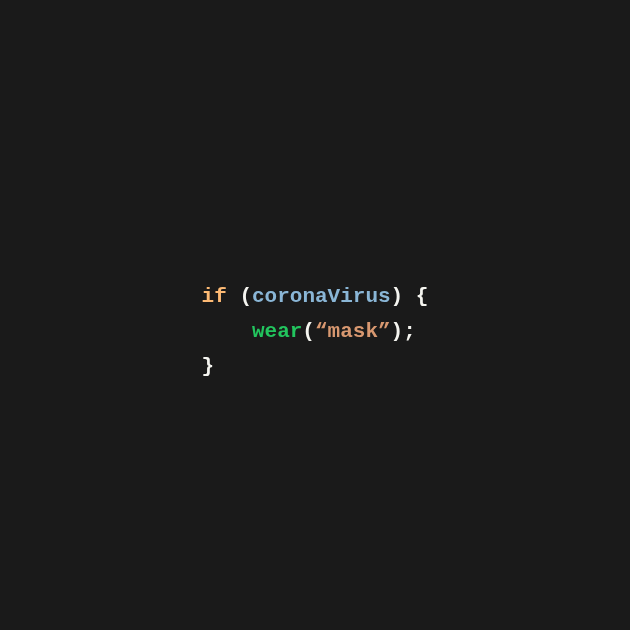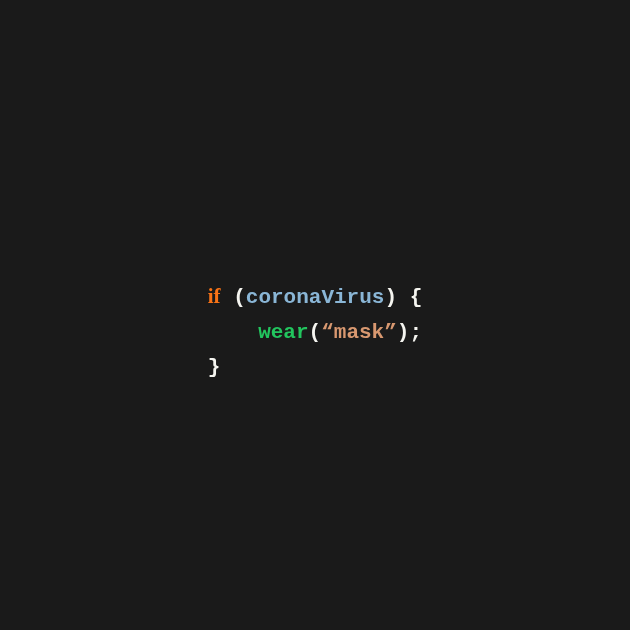--- a/index.html
+++ b/index.html
@@ -17,22 +17,21 @@
       font-family: 'Courier New', Courier, monospace;
       font-size: 21px;
       font-weight: bold;
       overflow: hidden;
     }
     .code-block {
       line-height: 1.65;
       white-space: pre;
     }
     .keyword {
-      color: #f97316;
-      font-family: Liberation Serif, serif;
+      color: #fdba74;
     }
     .condition {
       color: #8ab6d6;
       text-align: center;
     }
     .paren {
       color: #f5f5f0;
     }
     .brace {
       color: #f5f5f0;

